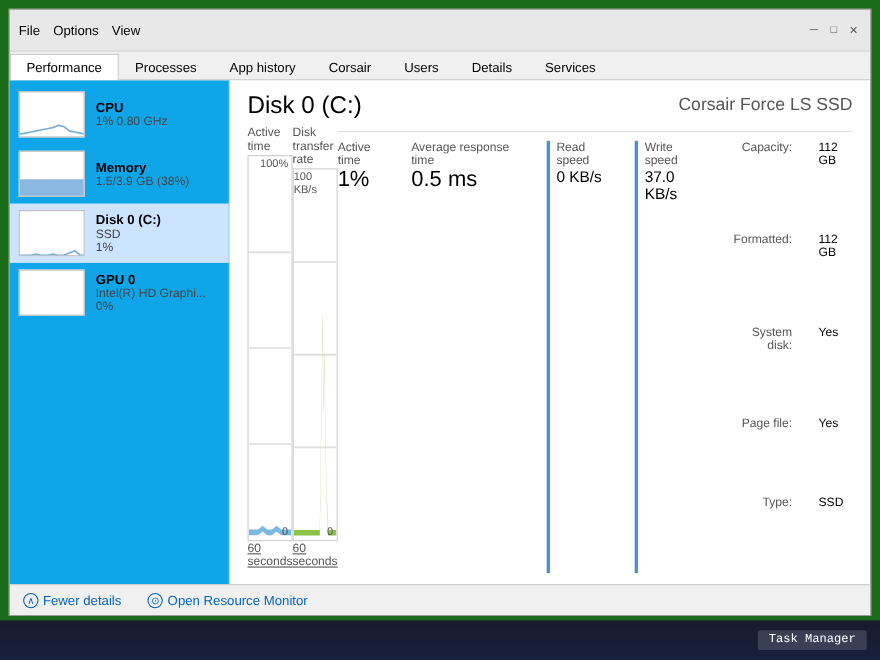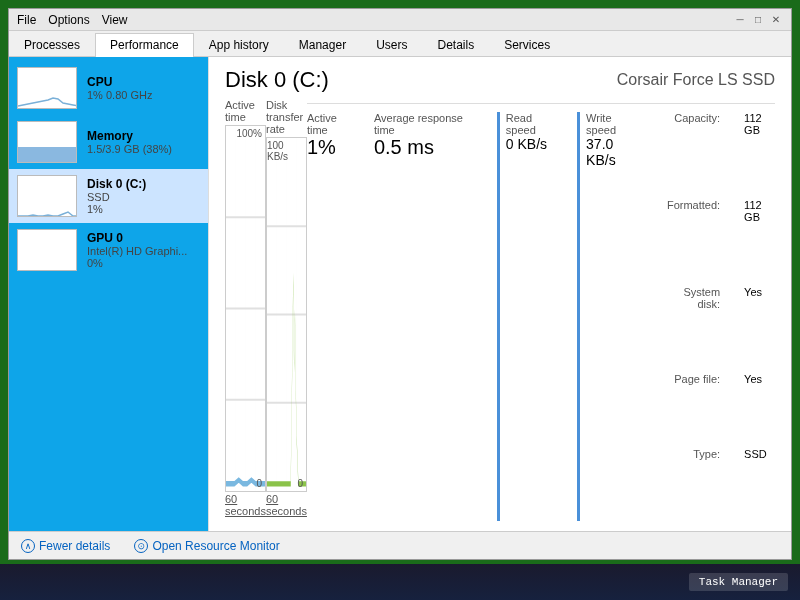--- a/index.html
+++ b/index.html
@@ -22,21 +22,21 @@
       display: flex;
       flex-direction: column;
     }
     .title-bar {
       background: #e8e8e8;
       border-bottom: 1px solid #ccc;
       padding: 2px 8px;
       display: flex;
       justify-content: space-between;
       align-items: center;
-      height: 22px;
+      height: 38px;
     }
     .title-bar-left {
       display: flex;
       gap: 12px;
     }
     .title-bar-menu {
       font-size: 12px;
       cursor: pointer;
       color: #000;
     }
@@ -303,24 +303,24 @@
       <span class="title-bar-menu">View</span>
     </div>
     <div class="title-bar-right">
       <div class="win-btn">─</div>
       <div class="win-btn">□</div>
       <div class="win-btn">✕</div>
     </div>
   </div>
 
   <div class="tabs-bar">
+    <div class="tab active">Performance</div>
     <div class="tab">Processes</div>
-    <div class="tab active">Performance</div>
     <div class="tab">App history</div>
-    <div class="tab">Manager</div>
+    <div class="tab">Corsair</div>
     <div class="tab">Users</div>
     <div class="tab">Details</div>
     <div class="tab">Services</div>
   </div>
 
   <div class="main-content">
 
     <div class="sidebar">
 
       <div class="sidebar-item">

